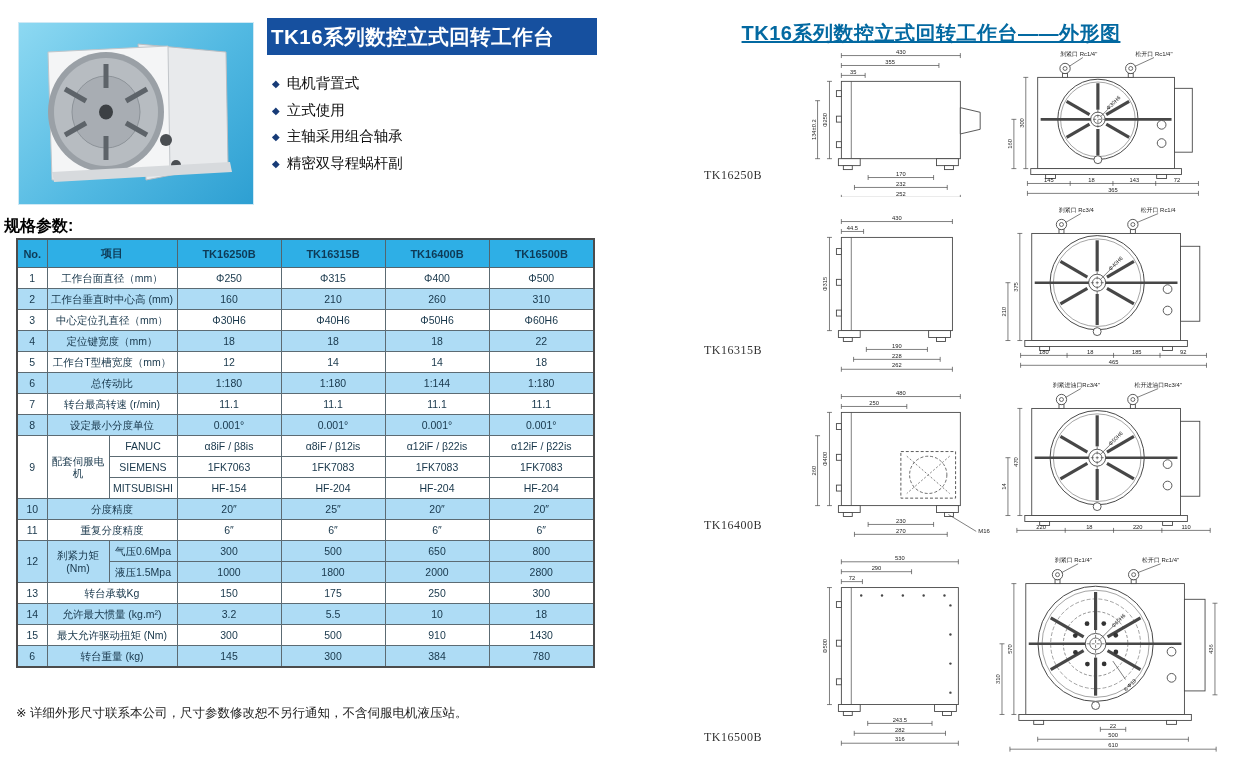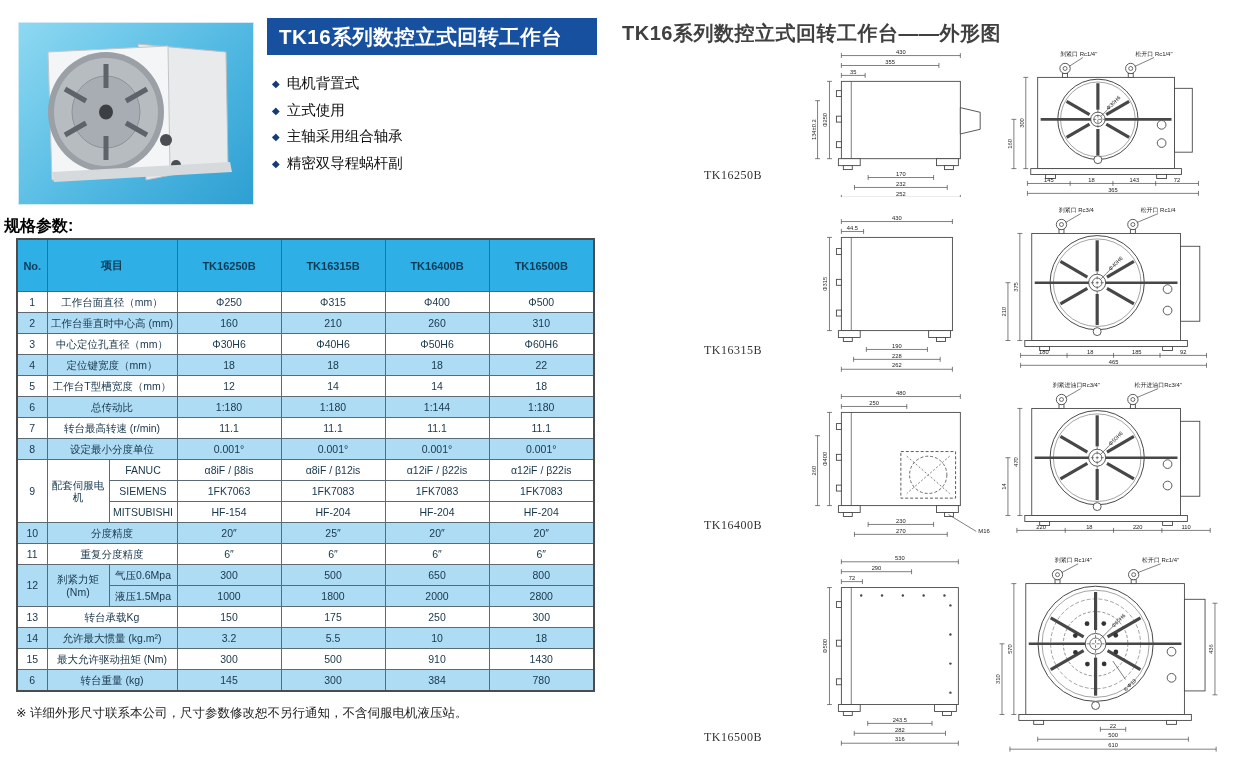--- a/index.html
+++ b/index.html
@@ -9,41 +9,41 @@
   .right{position:absolute;left:622px;top:0;width:618px;height:781px;}
 
   
   .photo{position:absolute;left:18px;top:22px;width:236px;height:183px;
          background:linear-gradient(135deg,#8ed9f2 0%,#52b9e2 55%,#2d9fd2 100%);
          box-shadow:0 0 0 1px #cfe9f5 inset;}
   .photo svg{display:block;}
 
   
   .banner{position:absolute;left:267px;top:18px;width:330px;height:37px;background:#16509f;
-          color:#ffffff;font-weight:bold;font-size:20.5px;line-height:37px;padding-left:12px;
+          color:#ffffff;font-weight:bold;font-size:20.5px;line-height:37px;padding-left:4px;
           letter-spacing:.5px;box-sizing:border-box;}
 
   .bullets{position:absolute;left:272px;top:74px;}
   .bullet{font-size:14.5px;color:#101010;margin-bottom:7.5px;display:flex;align-items:center;}
   .bullet .dia{color:#173b77;font-size:10px;margin-right:7px;}
 
   .spec-heading{position:absolute;left:4px;top:216px;font-size:16px;font-weight:bold;color:#000;}
 
   #spec-table{border-collapse:collapse;position:absolute;left:16px;top:238px;width:577px;
               table-layout:fixed;border:2px solid #4c4c4c;}
   #spec-table th{background:#2eafe6;color:#0e3a56;font-size:11px;font-weight:600;height:27px;
-                 border:1px solid #53656e;padding:12px 1px;}
+                 border:1px solid #53656e;padding:0 1px;}
   #spec-table td{border:1px solid #5c6b73;font-size:10.5px;color:#17364a;text-align:center;
                  height:20px;padding:0 1px;background:#ffffff;line-height:1.15;}
   #spec-table tr.shade td{background:#aedcf5;}
 
   .footnote{position:absolute;left:16px;top:697px;font-size:12.5px;color:#1b1b1b;margin-top:8px;}
 
-  .right-title{margin-top:20px;color:#404040;font-size:20px;font-weight:bold;
-               letter-spacing:.5px;}
+  .right-title{margin-top:20px;text-align:center;color:#0369a1;font-size:20px;font-weight:bold;
+               letter-spacing:.5px;text-decoration:underline;}
   .drawing-row{display:flex;align-items:flex-end;}
   .model-label{width:146px;min-width:146px;text-align:right;padding:0 6px 14px 0;box-sizing:border-box;
                font-family:"Liberation Serif","DejaVu Serif",serif;font-size:12px;color:#333;
                letter-spacing:.5px;}
   .drawing-row svg{display:block;}
 </style>
 </head>
 <body>
 
 <div class="left">

